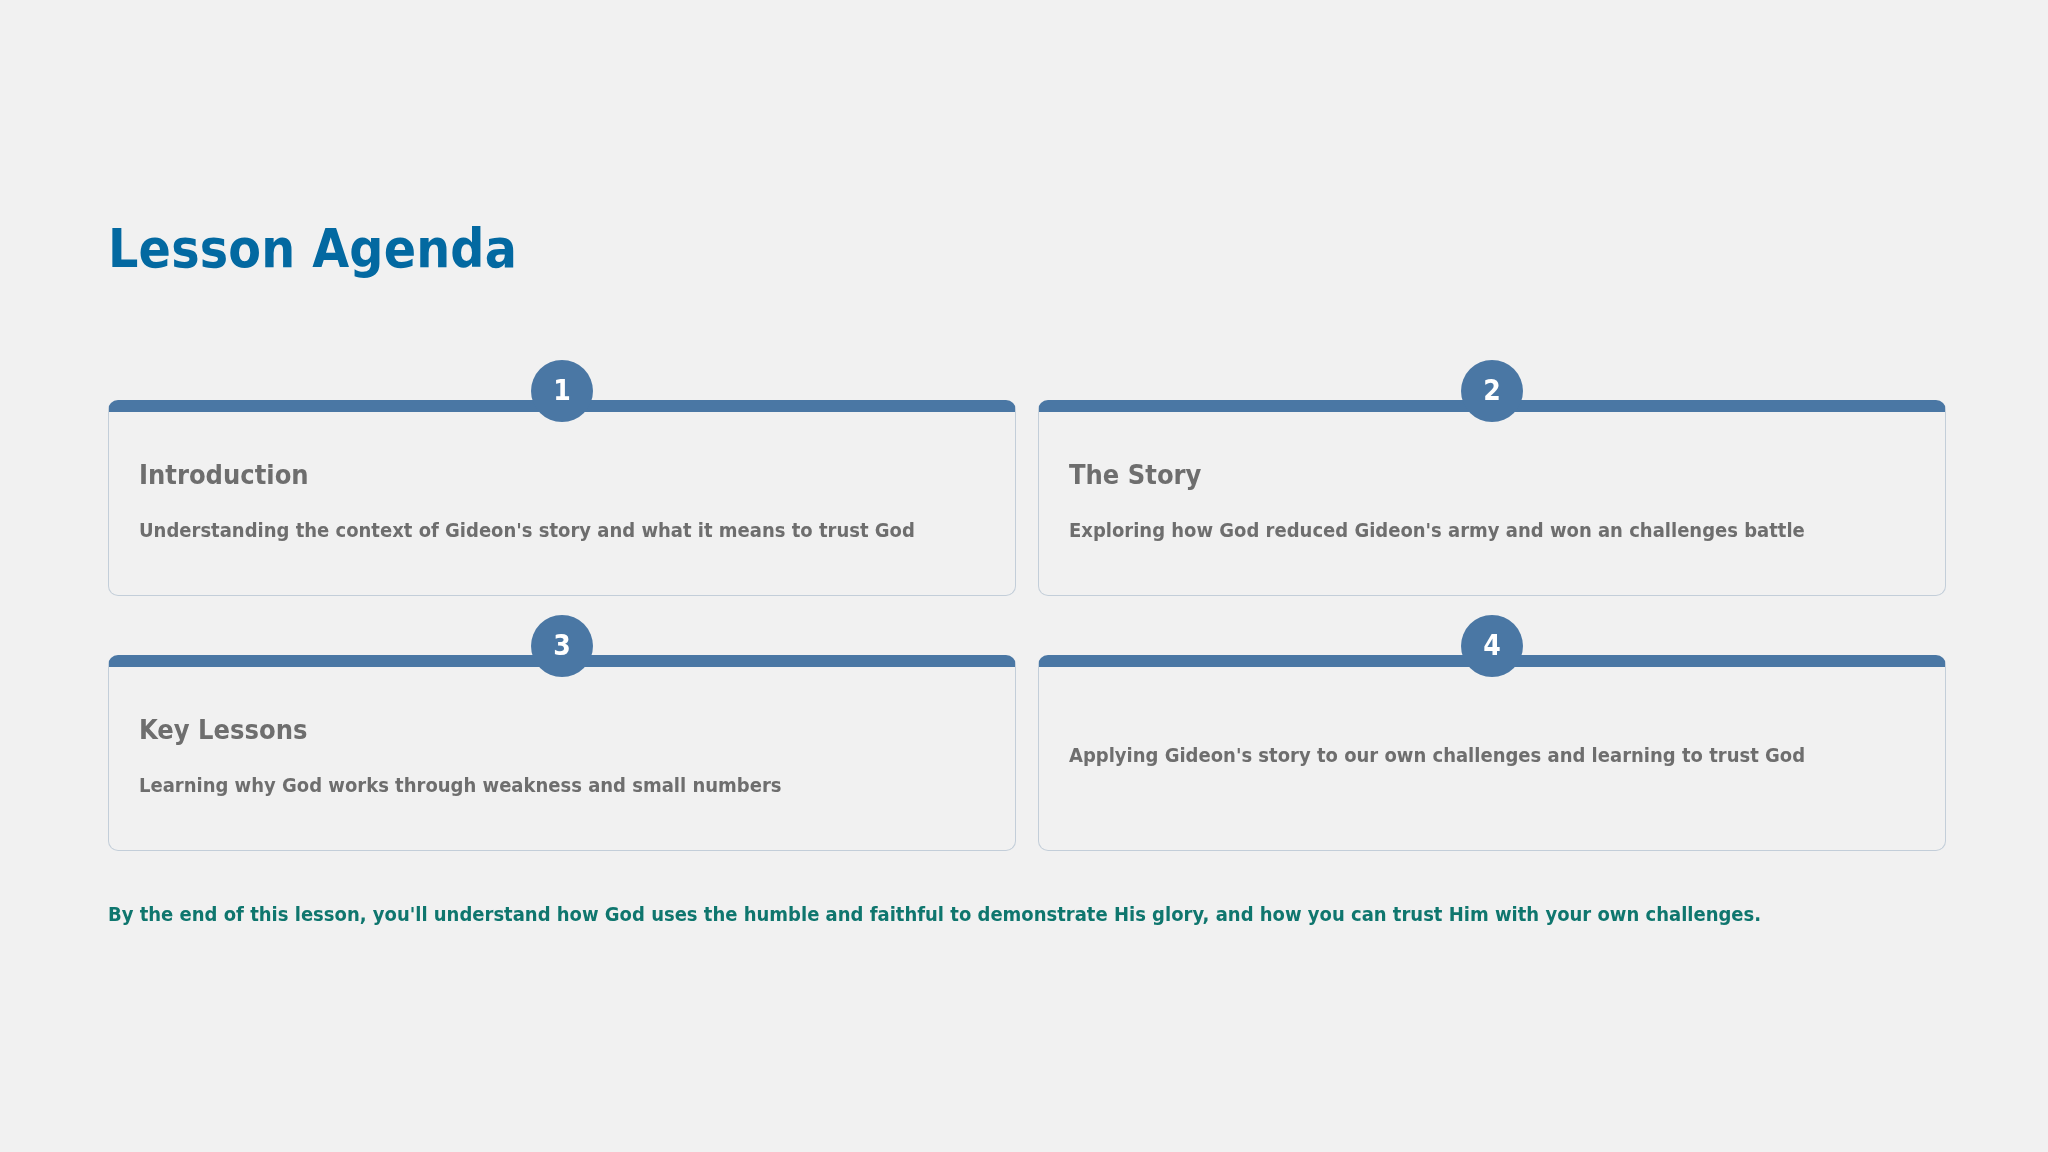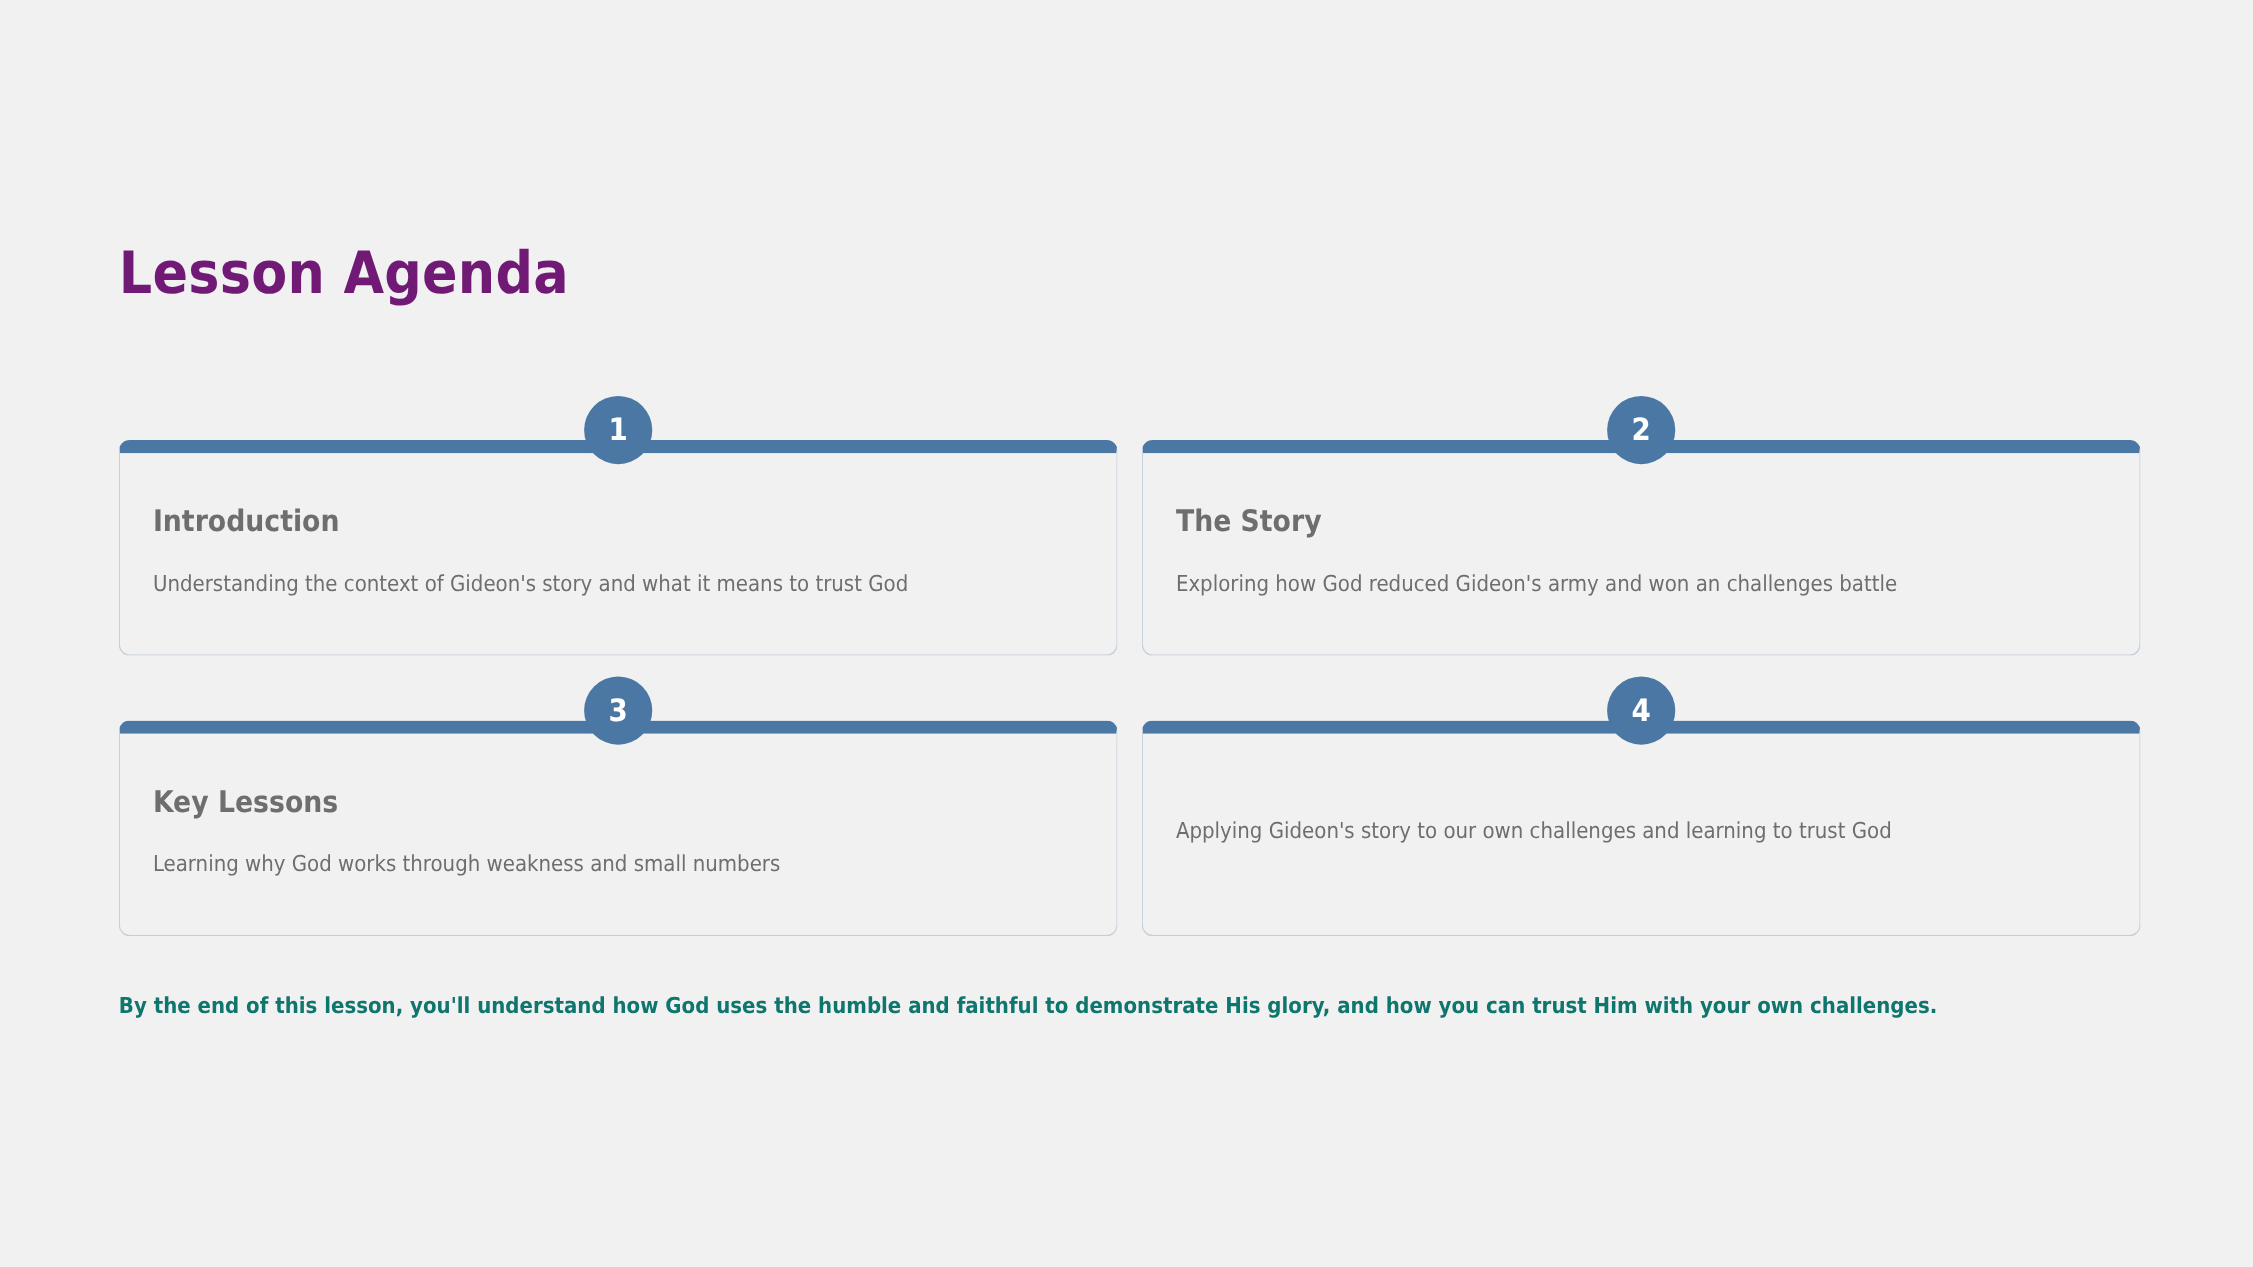--- a/index.html
+++ b/index.html
@@ -22,21 +22,21 @@
     padding: 0 108px;
   }
   .page-title {
     position: absolute;
     left: 108px;
     top: 222px;
     margin: 0;
     font-size: 53px;
     line-height: 1.0;
     font-weight: bold;
-    color: #701a75;
+    color: #0369a1;
     letter-spacing: 0.2px;
     font-stretch: condensed;
   }
   .agenda-grid {
     position: absolute;
     left: 108px;
     top: 400px;
     width: 1838px;
     display: grid;
     grid-template-columns: 908px 908px;
@@ -76,21 +76,21 @@
     font-size: 27px;
     font-weight: bold;
     color: #6e6e6e;
     line-height: 1.1;
     font-stretch: condensed;
   }
   .card-desc {
     margin: 0;
     padding-top: 28px;
     font-size: 20px;
-    font-weight: normal;
+    font-weight: bold;
     color: #6e6e6e;
     line-height: 1.25;
     font-stretch: condensed;
   }
   .summary {
     position: absolute;
     left: 108px;
     top: 901px;
     margin: 0;
     font-size: 20px;

